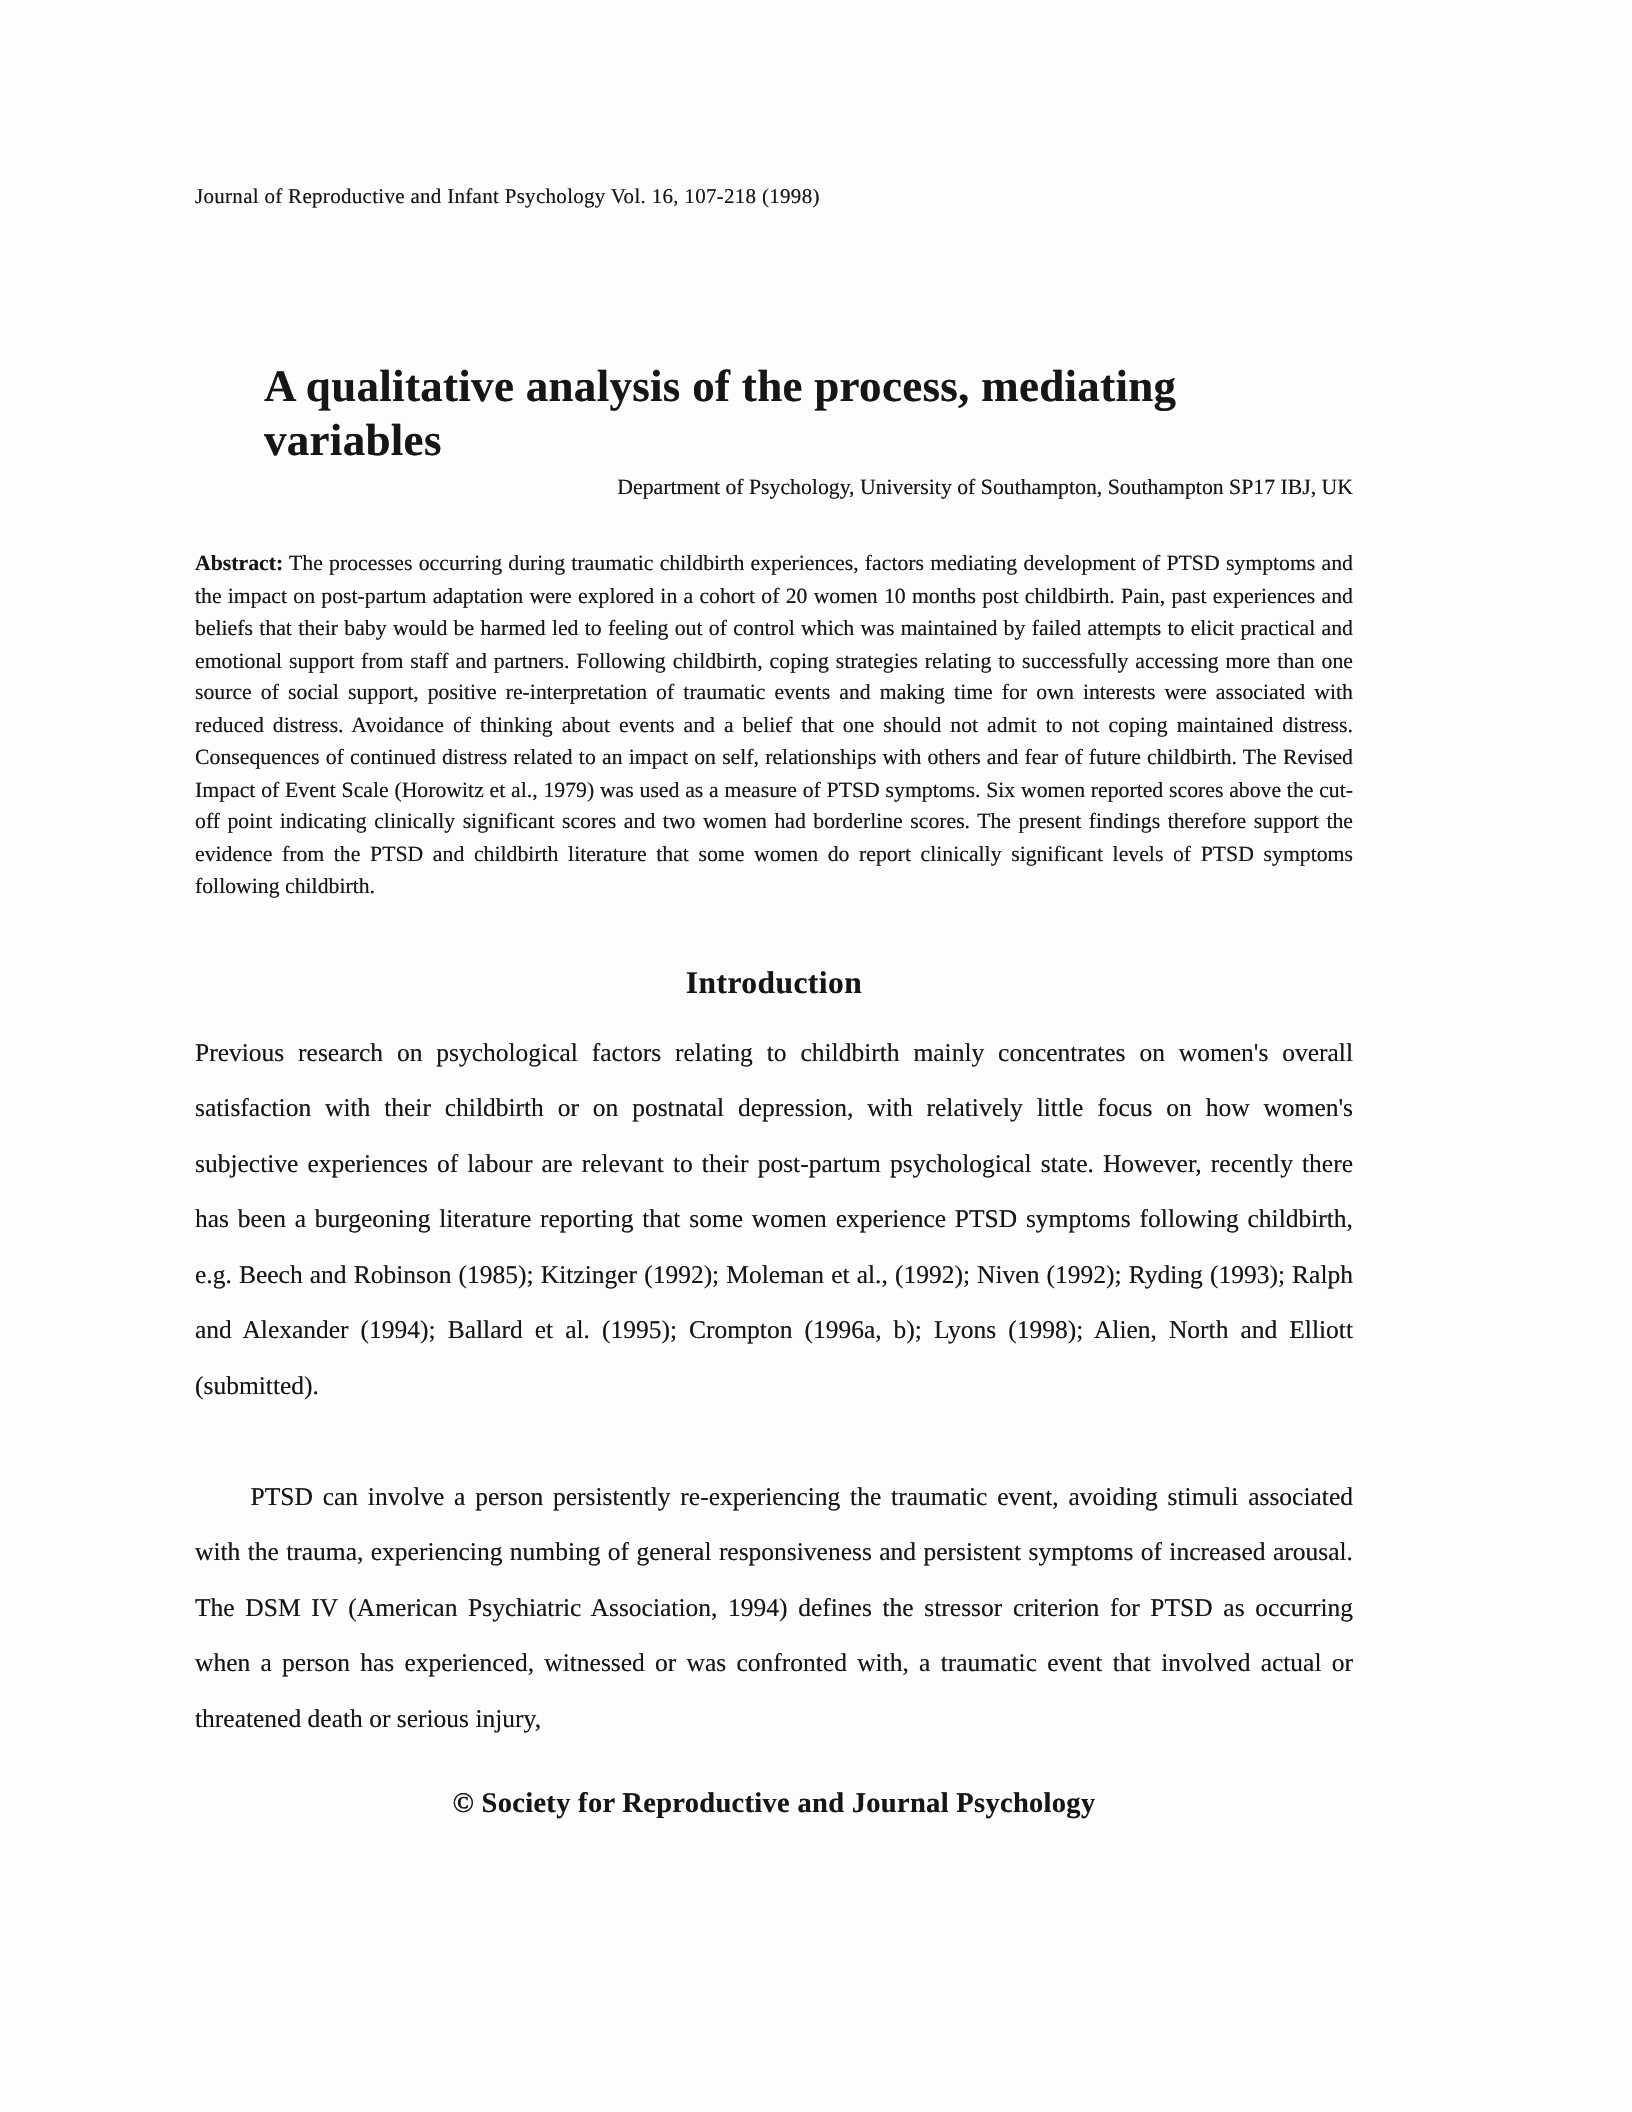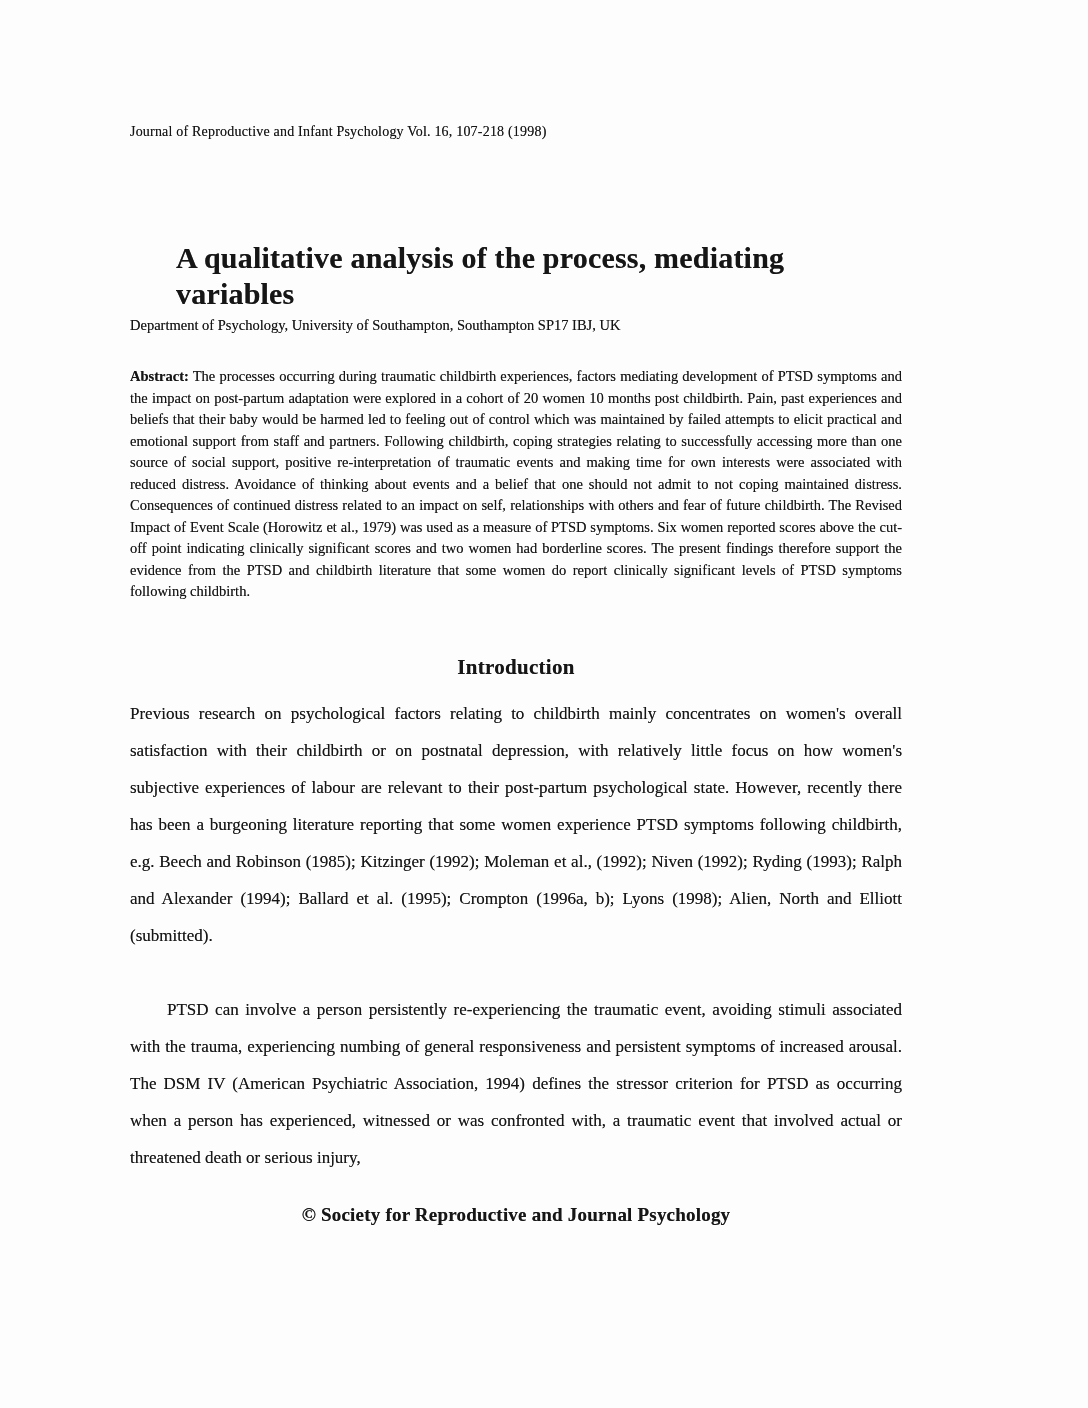--- a/index.html
+++ b/index.html
@@ -36,32 +36,32 @@
   .title .t-line { display: block; }
   .title .t2 { margin-left: 18px; }
   .author {
     margin-top: 16px;
     text-align: center;
     font-size: 14.5px;
     letter-spacing: -0.3px;
   }
   .affiliation {
     margin-top: 5px;
-    text-align: left;
+    text-align: right;
     font-size: 14.5px;
   }
   .abstract {
     margin-top: 32px;
     font-size: 14.5px;
     line-height: 21.5px;
     text-align: justify;
   }
   .abstract-label { font-weight: bold; }
   .section-heading {
-    margin-top: 52px;
+    margin-top: 40px;
     text-align: center;
     font-size: 21px;
     font-weight: bold;
     letter-spacing: 0.3px;
   }
   .body-para {
     font-size: 17px;
     line-height: 37px;
     text-align: justify;
   }

